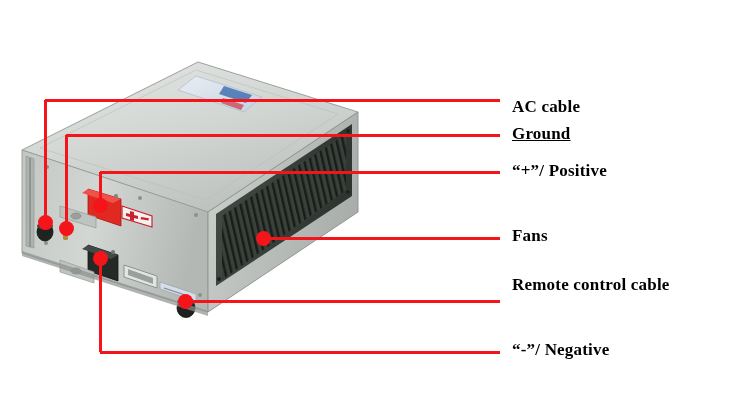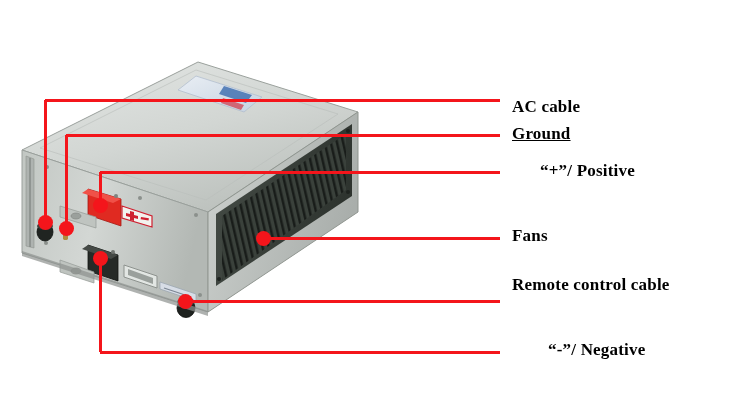--- a/index.html
+++ b/index.html
@@ -168,19 +168,19 @@
       <div class="callout-line hline" style="left: 185px; top: 300px; width: 315px;"></div>
       <div class="dot" style="left: 185px; top: 301px;"></div>
       <div class="callout-line hline" style="left: 100px; top: 351px; width: 400px;"></div>
       <div class="callout-line vline" style="left: 99px; top: 258px; height: 94px;"></div>
       <div class="dot" style="left: 100px; top: 258px;"></div>
     </div>
 
   <div id="label-layer">
       <div class="label" style="left: 512px; top: 97px;">AC cable</div>
       <div class="label" style="left: 512px; top: 124px; text-decoration: underline;">Ground</div>
-      <div class="label" style="left: 512px; top: 161px; margin-left: 28px;">“+”/ Positive</div>
+      <div class="label" style="left: 512px; top: 161px;">“+”/ Positive</div>
       <div class="label" style="left: 512px; top: 226px; text-align: right;">Fans</div>
       <div class="label" style="left: 512px; top: 275px;">Remote control cable</div>
-      <div class="label" style="left: 548px; top: 340px;">“-”/ Negative</div>
+      <div class="label" style="left: 512px; top: 340px;">“-”/ Negative</div>
     </div>
 
 </div>
 
 </body></html>

